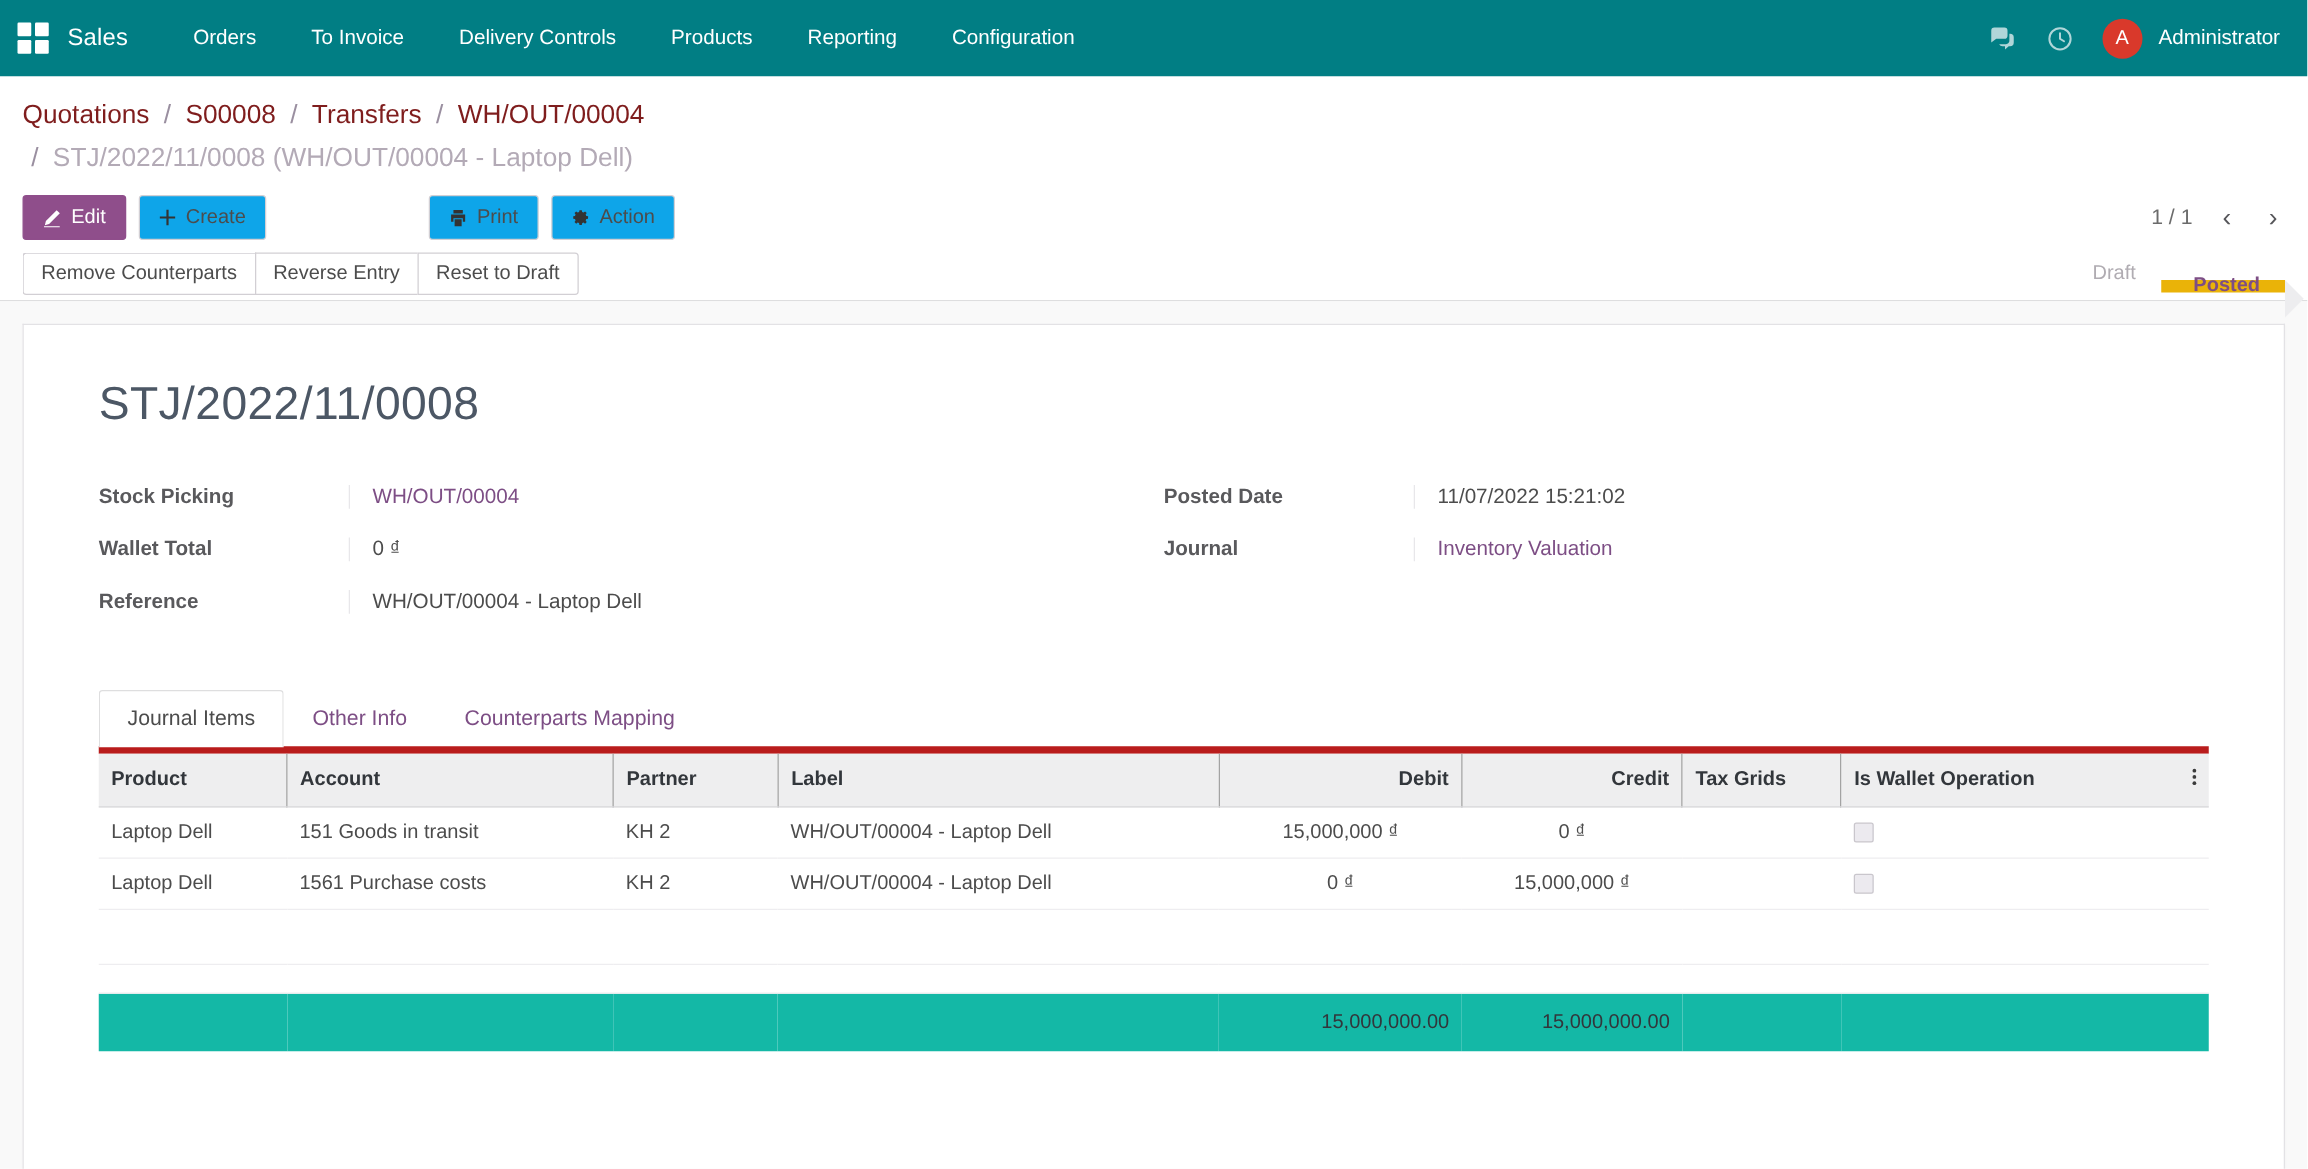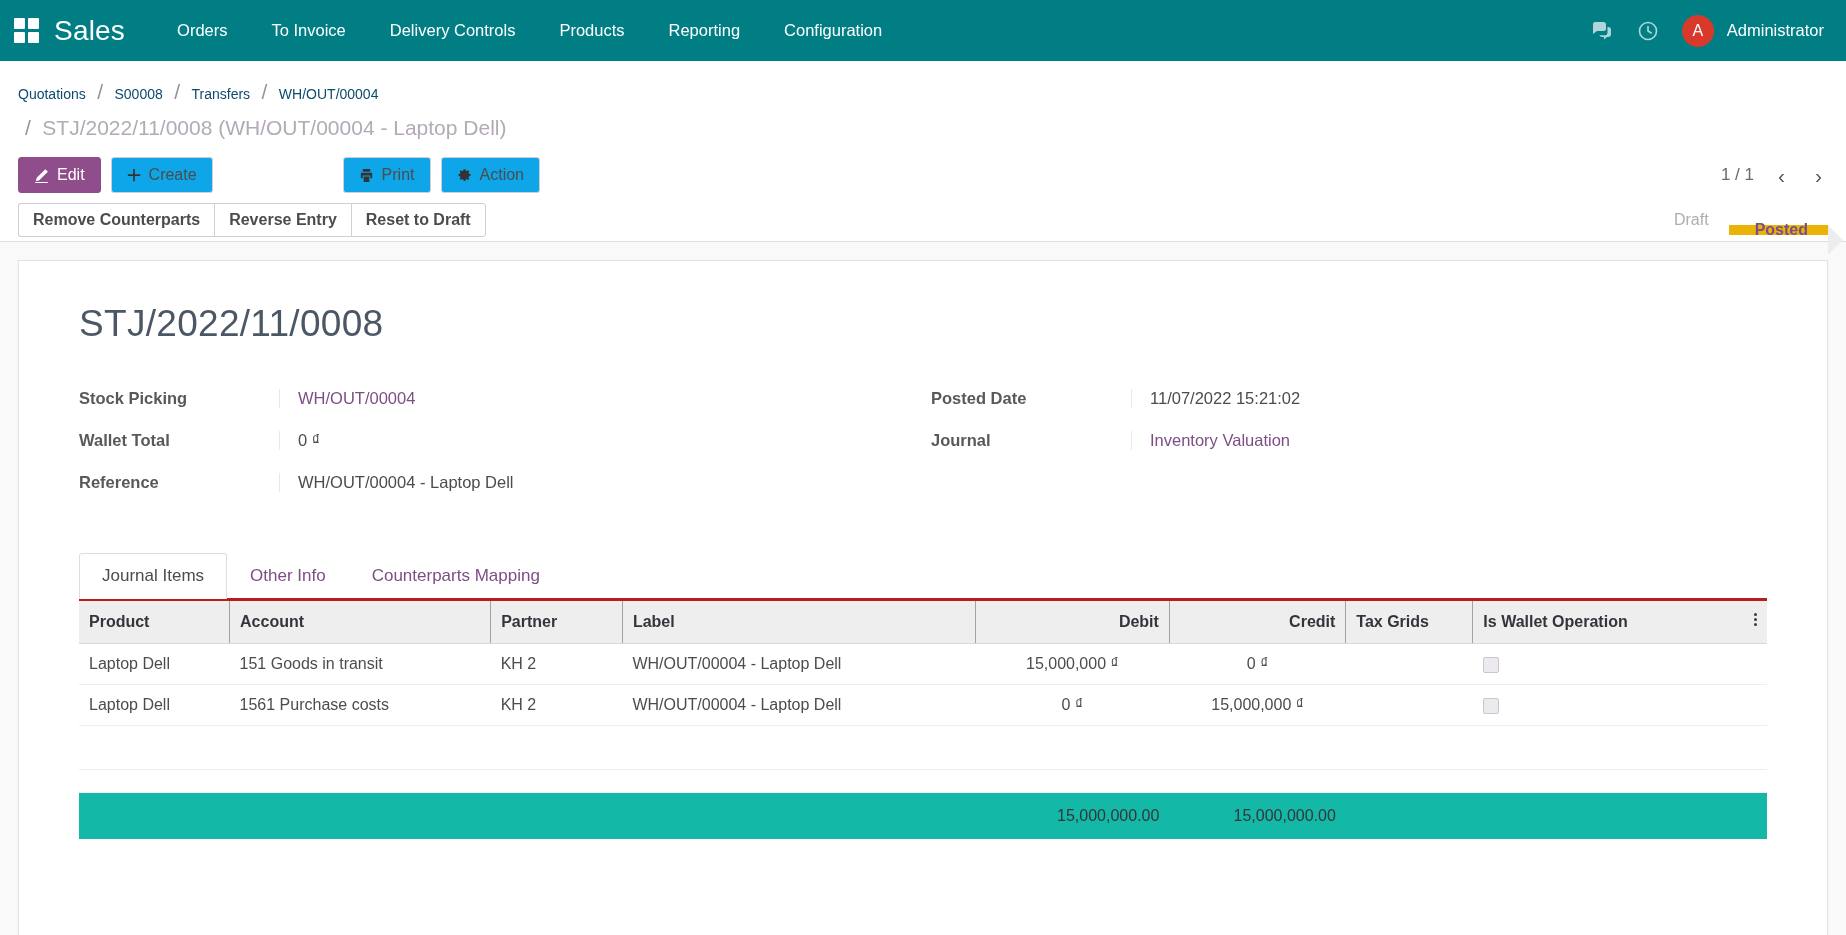--- a/index.html
+++ b/index.html
@@ -25,21 +25,21 @@
     width: 26px; height: 26px;
     display: grid;
     grid-template-columns: 11px 11px;
     grid-template-rows: 11px 11px;
     gap: 3px;
     margin-right: 14px;
     cursor: pointer;
   }
   .apps-icon i { background: #ffffff; border-radius: 1px; display:block; }
   .brand {
-    font-size: 28px;
+    font-size: 19px;
     font-weight: 400;
     letter-spacing: .2px;
     margin-right: 30px;
     white-space: nowrap;
     cursor: pointer;
   }
   .menu-items { display: flex; align-items: center; gap: 0px; }
   .menu-item {
     font-size: 16.5px;
     padding: 8px 22px;
@@ -62,22 +62,22 @@
     margin-right: 2px;
   }
   .user-wrap { display: flex; align-items: center; gap: 11px; cursor: pointer; font-size: 16.5px; }
 
   
   .breadcrumb-area {
     padding: 14px 0 0 18px;
     line-height: 33px;
   }
   .crumb {
-    font-size: 14px;
-    color: #0c4a6e;
+    font-size: 21px;
+    color: #7f1d1d;
     text-decoration: none;
     cursor: pointer;
   }
   .crumb-sep { font-size: 21px; color: #9a8fa0; padding: 0 7px; }
   .crumb-current { font-size: 21px; color: #b3aab6; }
 
   
   .cp-row {
     display: flex;
     align-items: center;
@@ -128,21 +128,20 @@
   .sb-left { display: flex; }
   .sb-btn {
     font-size: 16px;
     border: 1px solid #d2cfd4;
     border-right: none;
     background: #fff;
     color: #4c4c4c;
     padding: 7px 14px;
     cursor: pointer;
     white-space: nowrap;
-    font-weight: bold;
   }
   .sb-btn:first-child { border-radius: 3px 0 0 3px; }
   .sb-btn:last-child { border-right: 1px solid #d2cfd4; border-radius: 0 3px 3px 0; }
   .statusbar {
     margin-left: auto;
     display: flex;
     align-items: stretch;
     height: 30px;
   }
   .status-step {
@@ -211,21 +210,21 @@
     color: #4c4c4c;
     border-left: 1px solid #e8e7ea;
     padding-left: 18px;
     flex: 1;
   }
   .field-value.link { color: #7d4e85; cursor: pointer; }
 
   
   .notebook-tabs {
     display: flex;
-    border-bottom: 3px solid #b91c1c;
+    border-bottom: 6px solid #b91c1c;
     margin-bottom: 0;
   }
   .tab {
     font-size: 17px;
     padding: 12px 22px;
     color: #7d4e85;
     cursor: pointer;
     border: 1px solid transparent;
     border-bottom: none;
     margin-bottom: -1px;

